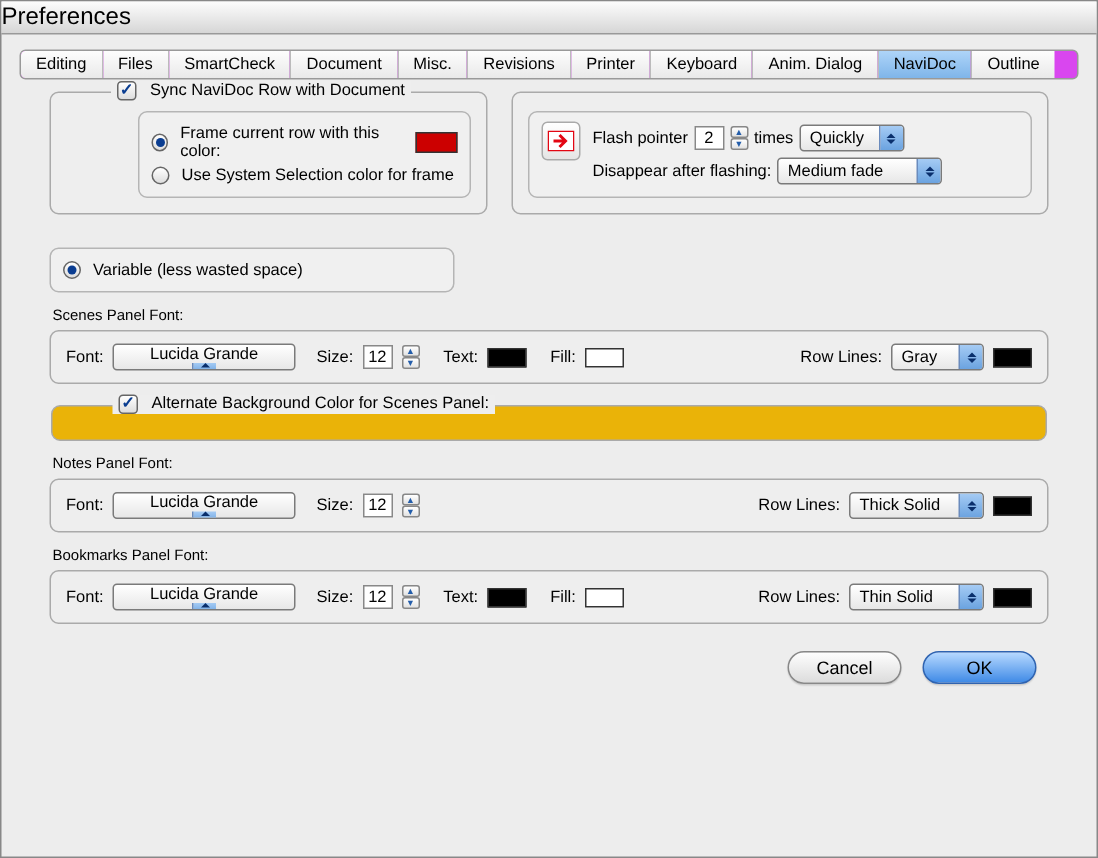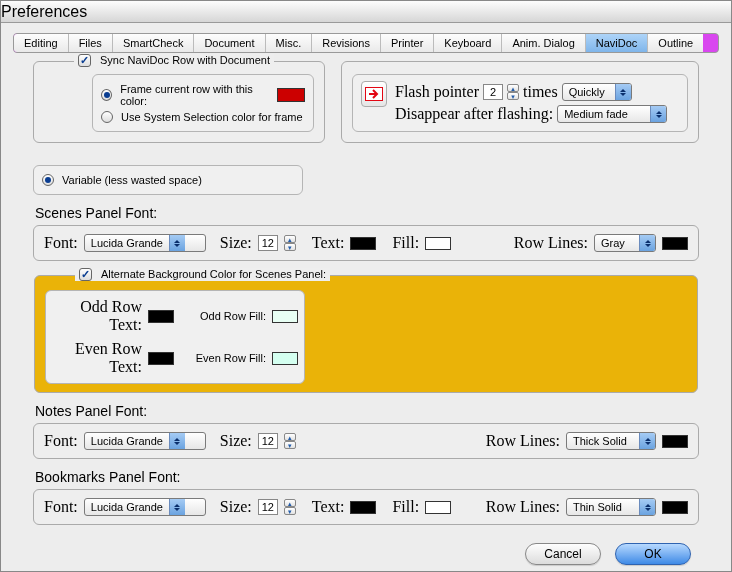--- a/index.html
+++ b/index.html
@@ -30,33 +30,33 @@
 .stepper-input { width: 20px; height: 16px; border: 1px solid #888; background: #fff; text-align: center; font-size: 11px; line-height: 14px; }
 .stepper-arrows { width: 12px; display: inline-flex; flex-direction: column; }
 .stepper-arrows span { width: 12px; height: 8px; font-size: 7px; line-height: 7px; text-align: center; border: 1px solid #888; background: linear-gradient(#fff,#e2e2e2); color: #235daa; cursor: default; border-radius: 2px; }
 .combo { display: inline-flex; align-items: center; border: 1px solid #7a7a7a; border-radius: 3px; background: linear-gradient(#fff, #e7e7e7); height: 18px; overflow: hidden; }
 .combo .ctext { padding: 0 6px; font-size: 11px; }
 .combo .cbtn { width: 16px; height: 100%; background: linear-gradient(#a5cbf4, #6ba3e0); display: flex; flex-direction: column; align-items: center; justify-content: center; border-left: 1px solid #6a8bbd; }
 .combo .cbtn::before { content: ""; width: 0; height: 0; border-left: 3px solid transparent; border-right: 3px solid transparent; border-bottom: 3px solid #0a2f6c; margin-bottom: 1px; }
 .combo .cbtn::after { content: ""; width: 0; height: 0; border-left: 3px solid transparent; border-right: 3px solid transparent; border-top: 3px solid #0a2f6c; }
 .rowheight { display: flex; flex-direction: column; align-items: flex-start; margin: 6px 0 10px; }
 .rowheight .label { font-size: 11px; margin-bottom: 2px; margin-left: -140px; }
-.panel-label { font-size: 14px; margin: 4px 0 4px 2px; }
+.panel-label { font-size: 10px; margin: 4px 0 4px 2px; }
 .panel-box { border: 1px solid #aaa; border-radius: 6px; padding: 8px 10px; background: #eee; display: flex; align-items: center; gap: 6px; flex-wrap: wrap; }
 .panel-box .spacer { flex: 1; }
-.lbl { font-size: 16px; font-family: Liberation Serif, serif; }
+.lbl { font-size: 11px; }
 .alt-box { border: 1px solid #aaa; border-radius: 6px; padding: 14px 10px 8px; background: #eab308; margin: 14px 1px 10px; position: relative; }
 .alt-rows { border: 1px solid #b5b5b5; border-radius: 6px; background: #f0f0f0; padding: 4px 6px; display: inline-block; }
 .alt-rows .row { display: flex; align-items: center; gap: 6px; padding: 3px 0; }
 .alt-rows .row .lbl { width: 90px; text-align: right; }
 .alt-rows .row .lbl2 { width: 86px; text-align: right; }
 .btn-row { display: flex; justify-content: flex-end; gap: 14px; padding: 14px 28px 10px; }
 .push-btn { min-width: 76px; height: 22px; border: 1px solid #888; border-radius: 11px; background: linear-gradient(#fefefe, #dcdcdc); font-size: 12px; display: flex; align-items: center; justify-content: center; box-shadow: 0 1px 1px rgba(0,0,0,.15); }
 .push-btn.default { background: linear-gradient(#b7d9ff, #3f8ae6); border-color: #2f63b0; color: #000; }
-.font-combo { width: 122px; }
+.font-combo { width: 122px; flex-direction: column; }
 .wide-combo .ctext { min-width: 72px; }
 .gray-combo .ctext { min-width: 44px; }
 .times-combo .ctext { min-width: 52px; }
 .fade-combo .ctext { min-width: 92px; }
 </style>
 </head>
 <body>
 
 <div class="window">
   <div class="titlebar">Preferences</div>
@@ -166,34 +166,20 @@
             <span class="cbtn"></span>
           </span>
         <span class="swatch small" style="background:#000;"></span>
       </div>
 
       <div class="alt-box">
         <div class="legend">
           <span class="checkbox checked"></span>
           <span>Alternate Background Color for Scenes Panel:</span>
         </div>
-        <div class="alt-rows">
-          <div class="row">
-            <span class="lbl">Odd Row Text:</span>
-            <span class="swatch small" style="background:#000;"></span>
-            <span class="lbl2">Odd Row Fill:</span>
-            <span class="swatch small" style="background:#e8fff4;"></span>
-          </div>
-          <div class="row">
-            <span class="lbl">Even Row Text:</span>
-            <span class="swatch small" style="background:#000;"></span>
-            <span class="lbl2">Even Row Fill:</span>
-            <span class="swatch small" style="background:#d4fff0;"></span>
-          </div>
-        </div>
       </div>
 
       <div class="panel-label">Notes Panel Font:</div>
       <div class="panel-box">
         <span class="lbl">Font:</span>
         <span class="combo font-combo">
             <span class="ctext">Lucida Grande</span>
             <span class="cbtn"></span>
           </span>
         <span class="lbl" style="margin-left:8px;">Size:</span>

